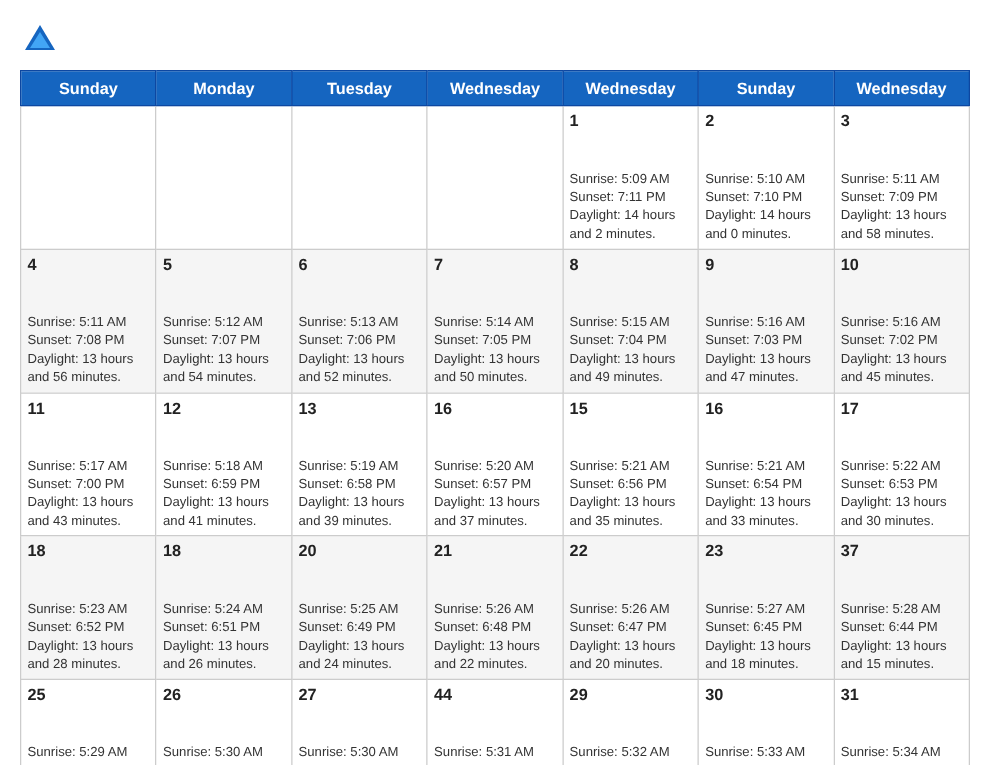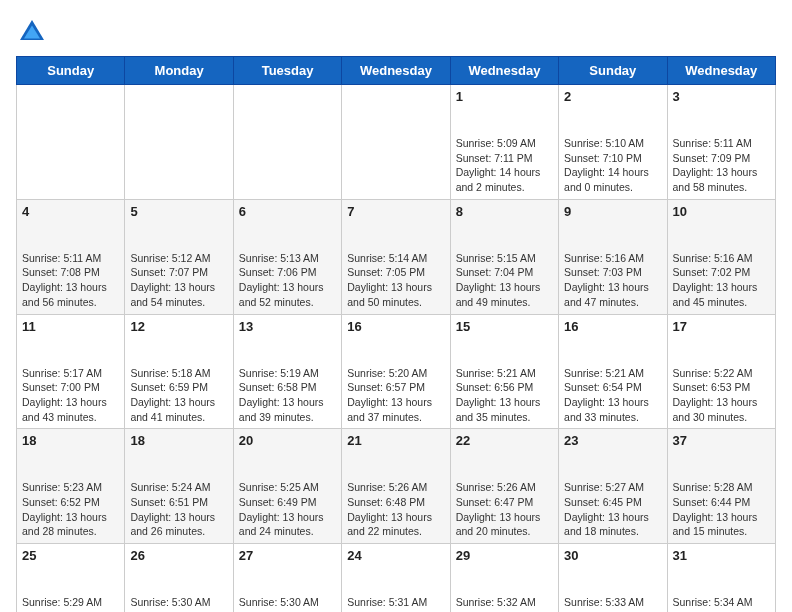--- a/index.html
+++ b/index.html
@@ -236,21 +236,21 @@
         </td>
         <td>
           <span class="day-num">26</span>
           <div class="day-info">Sunrise: 5:30 AM<br>Sunset: 6:41 PM<br>Daylight: 13 hours<br>and 11 minutes.</div>
         </td>
         <td>
           <span class="day-num">27</span>
           <div class="day-info">Sunrise: 5:30 AM<br>Sunset: 6:40 PM<br>Daylight: 13 hours<br>and 9 minutes.</div>
         </td>
         <td>
-          <span class="day-num">24</span>
+          <span class="day-num">44</span>
           <div class="day-info">Sunrise: 5:31 AM<br>Sunset: 6:38 PM<br>Daylight: 13 hours<br>and 7 minutes.</div>
         </td>
         <td>
           <span class="day-num">29</span>
           <div class="day-info">Sunrise: 5:32 AM<br>Sunset: 6:37 PM<br>Daylight: 13 hours<br>and 4 minutes.</div>
         </td>
         <td>
           <span class="day-num">30</span>
           <div class="day-info">Sunrise: 5:33 AM<br>Sunset: 6:36 PM<br>Daylight: 13 hours<br>and 2 minutes.</div>
         </td>

